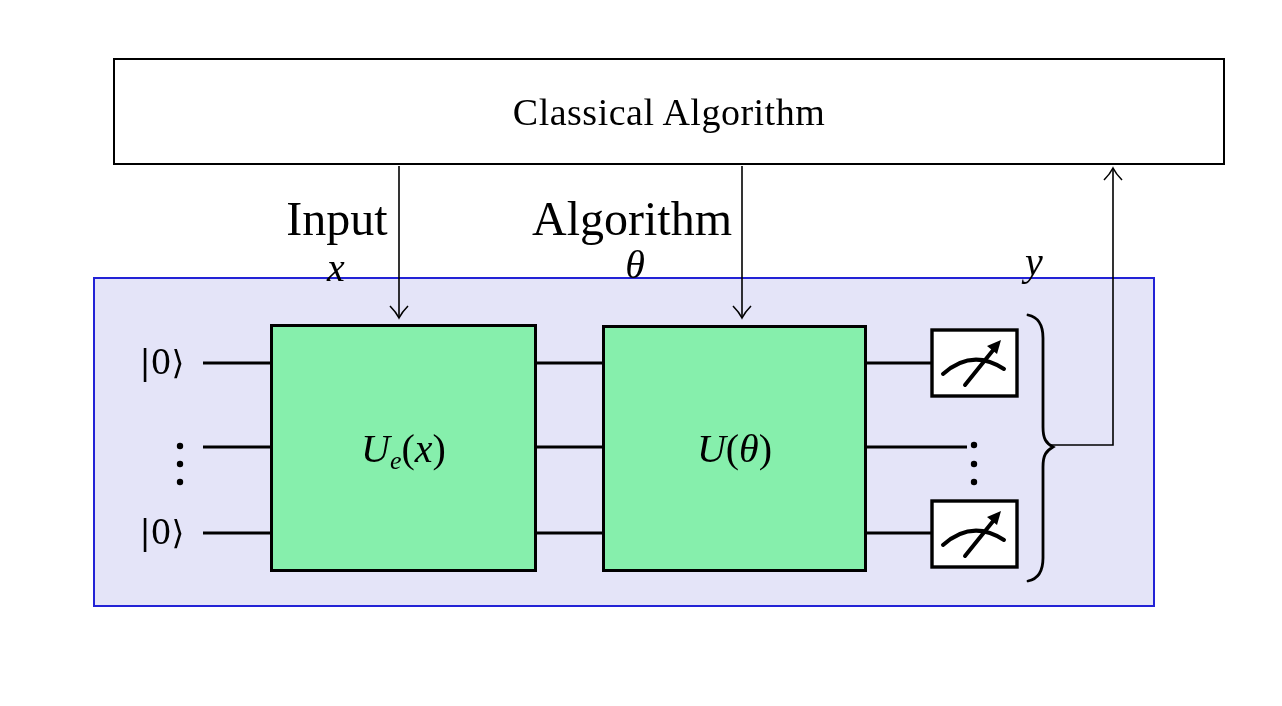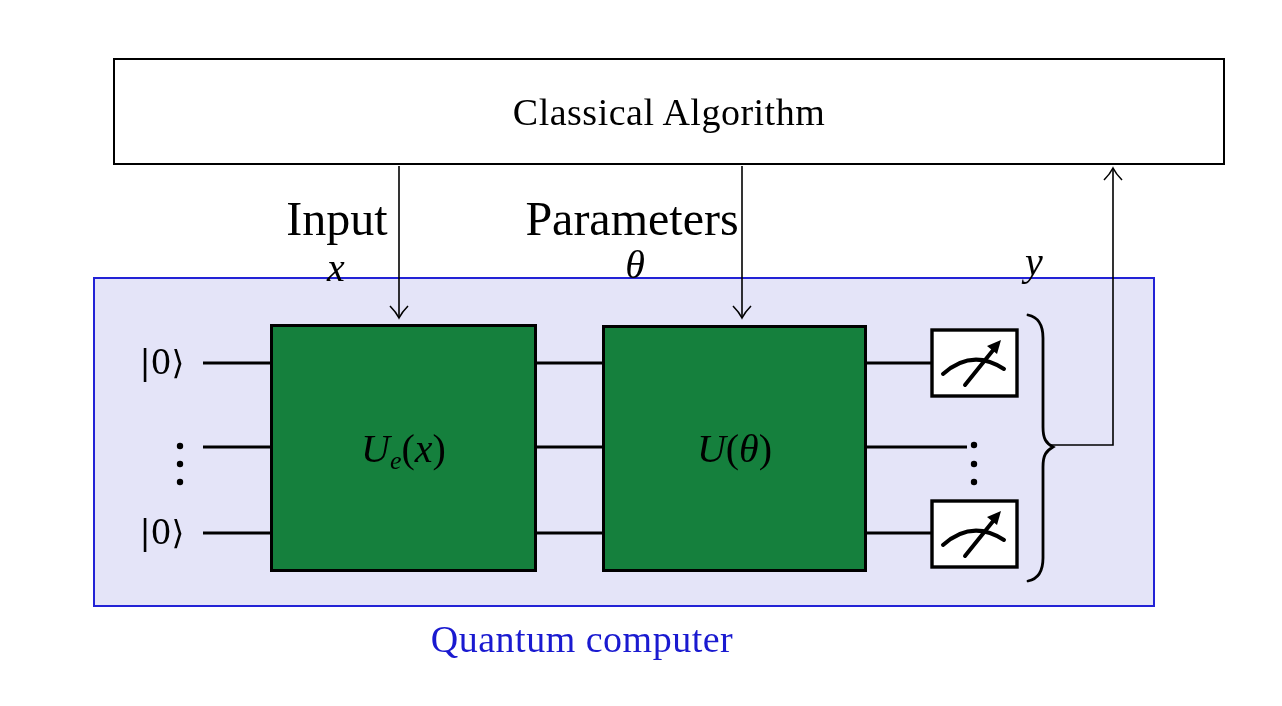--- a/index.html
+++ b/index.html
@@ -21,21 +21,21 @@
     position:absolute;left:93px;top:58px;width:1112px;height:107px;
     border:2px solid var(--ink);background:var(--background);
     display:flex;align-items:center;justify-content:center;z-index:1;margin-left:20px;
   }
   .quantum-box{
     position:absolute;left:93px;top:277px;width:1062px;height:330px;
     border:2.5px solid var(--quantum-border);background:var(--quantum-fill);
     z-index:0;
   }
   .gate-box{
-    position:absolute;background:#15803d;border:3.4px solid var(--ink);
+    position:absolute;background:#86efac;border:3.4px solid var(--ink);
     display:flex;align-items:center;justify-content:center;z-index:3;
   }
   .gate-encoding{left:270px;top:324px;width:267px;height:248px;}
   .gate-variational{left:602px;top:325px;width:265px;height:247px;}
 
   
   svg .thin{stroke:var(--ink);stroke-width:1.6;fill:none;}
   svg .wire{stroke:var(--ink);stroke-width:3.2;}
   svg .dot{fill:var(--ink);}
   svg .brace{stroke:var(--ink);stroke-width:2.8;fill:none;stroke-linecap:round;}
@@ -127,30 +127,29 @@
 
     <path class="brace" d="M 1028 315 C 1038 317 1043 324 1043 338 L 1043 427 C 1043 439 1046 443 1053 447 C 1046 451 1043 455 1043 467 L 1043 558 C 1043 572 1038 579 1028 581"></path>
   </svg>
 
   <div class="classical-box">
     <span class="title-text">Classical Algorithm</span>
   </div>
 
   <span class="flow-label lbl-input">Input</span>
   <span class="flow-symbol sym-x">x</span>
-  <span class="flow-label lbl-params">Parameters</span>
+  <span class="flow-label lbl-params">Algorithm</span>
   <span class="flow-symbol sym-theta">θ</span>
   <span class="flow-symbol sym-y">y</span>
 
   <span class="ket ket-top">|0⟩</span>
   <span class="ket ket-bottom">|0⟩</span>
 
   <div class="gate-box gate-encoding">
     <span class="math"><span class="it">U</span><sub>e</sub><span>(</span><span class="it">x</span><span>)</span></span>
   </div>
 
   <div class="gate-box gate-variational">
     <span class="math"><span class="it">U</span><sub></sub><span>(</span><span class="it">θ</span><span>)</span></span>
   </div>
 
-  <span class="quantum-caption">Quantum computer</span>
 
 </div>
 
 </body></html>

